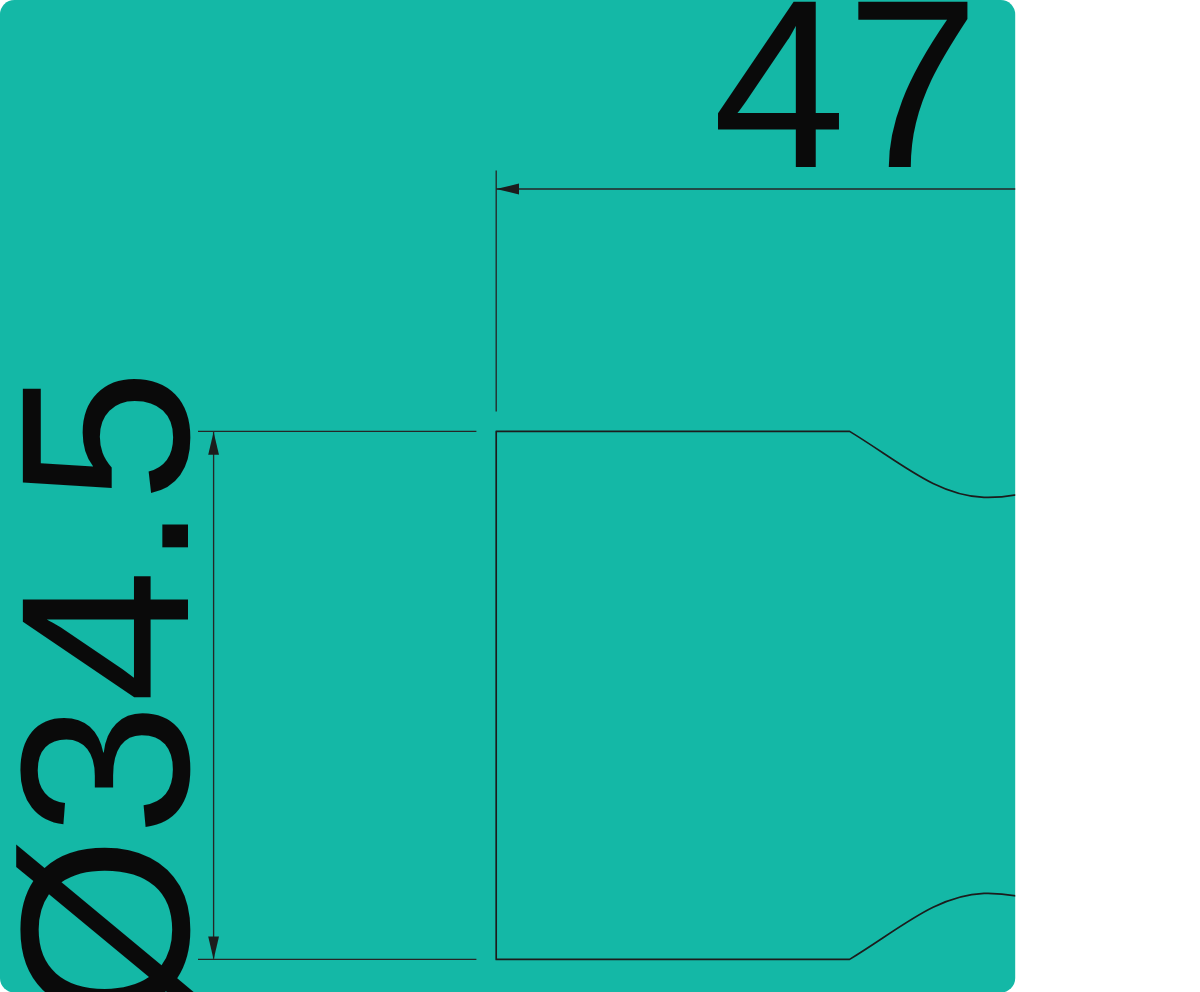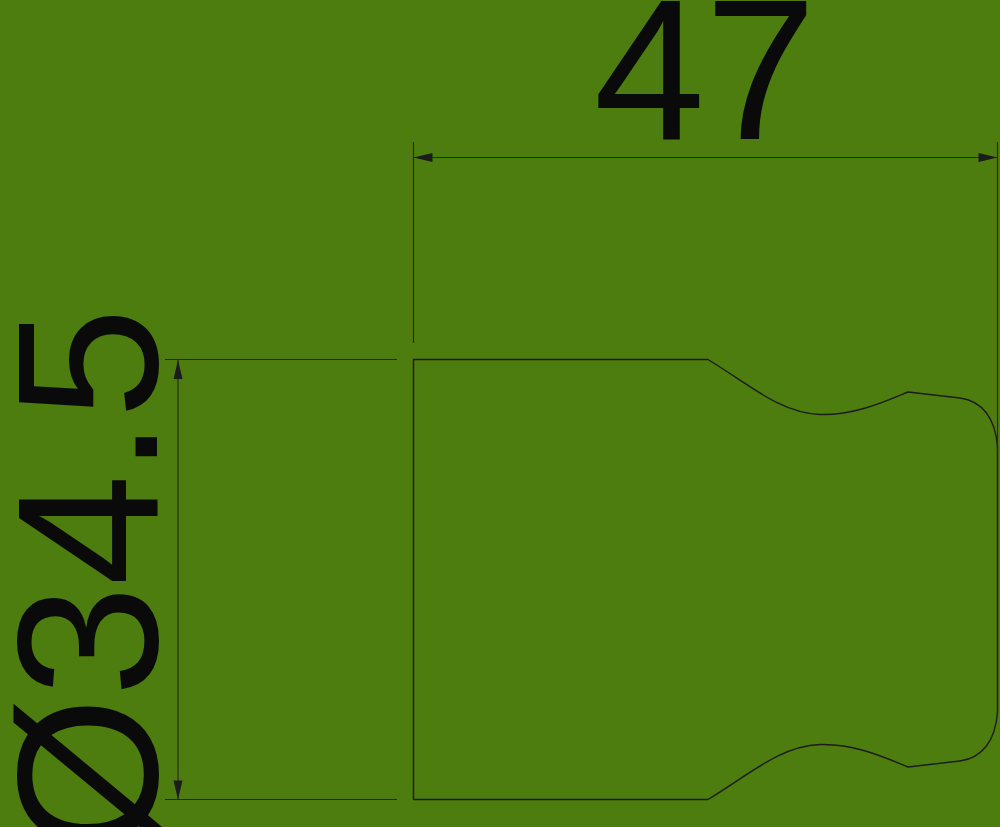--- a/index.html
+++ b/index.html
@@ -2,24 +2,25 @@
 <html><head>
 <meta charset="utf-8">
 <style>
   html, body {
     margin: 0;
     padding: 0;
     background: #ffffff;
   }
   .canvas {
     position: relative;
-    width: 1000px;
+    width: 846px;
     height: 827px;
-    background: #4d7c0f;
+    background: #14b8a6;
     overflow: hidden;
+    border-radius: 12px;
   }
   svg { display: block; }
   .dim-text {
     font-family: "Liberation Sans", "DejaVu Sans", sans-serif;
     font-weight: 400;
   }
 </style>
 </head>
 <body>
 

